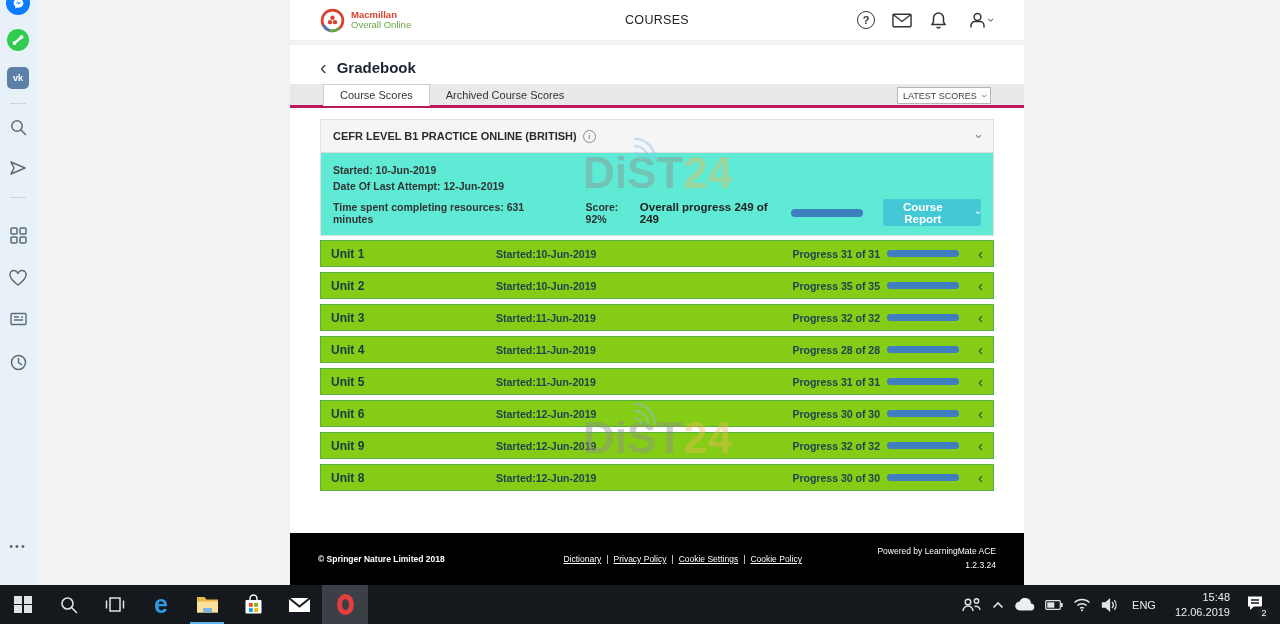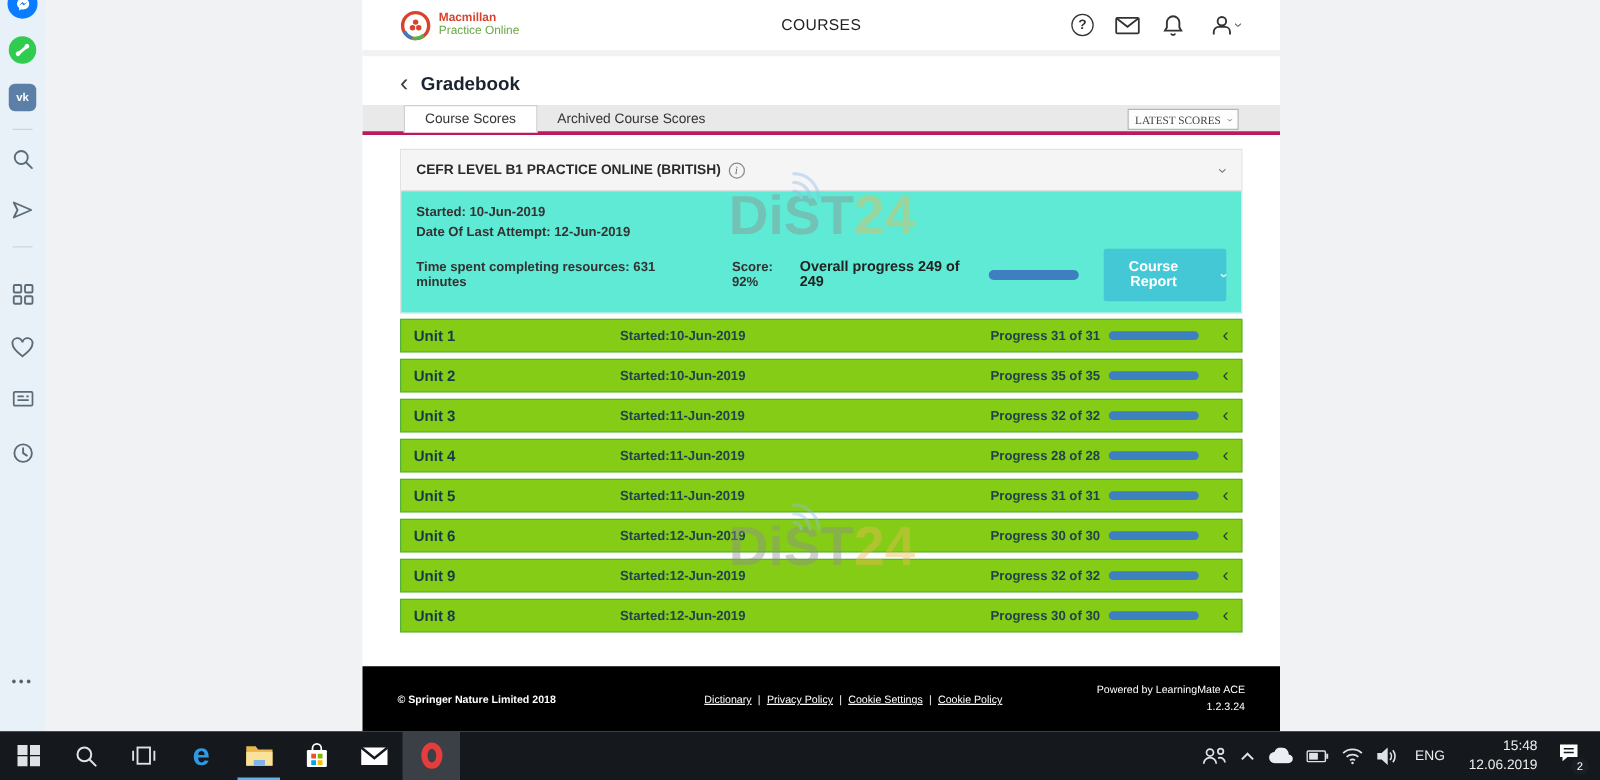--- a/index.html
+++ b/index.html
@@ -32,37 +32,37 @@
   .chev { display:inline-block; color:#555; font-size:12px; transform:rotate(90deg); line-height:1; }
 
   
   .heading-row { padding:13px 0 0 30px; display:flex; align-items:center; gap:10px; }
   .back-chev { font-size:20px; color:#3c3c3c; line-height:18px; cursor:pointer; }
   .page-title { font-size:15px; font-weight:bold; color:#1a2430; }
 
   .tabs-row { margin-top:8px; height:24px; background:#e9e9e9; border-bottom:3px solid #be185d; display:flex; align-items:stretch; padding-left:33px; position:relative; }
   .tab { display:flex; align-items:center; padding:0 16px; font-size:11px; color:#333; cursor:pointer; }
   .tab.active { background:#fff; border:1px solid #cfcfcf; border-bottom:1px solid #fff; margin-bottom:-1px; }
-  .sort-select { position:absolute; right:33px; top:3px; height:17px; background:#fdfdfd; border:1px solid #b5b5b5; display:flex; align-items:center; gap:5px; padding:0 5px; font-size:9px; color:#444; cursor:pointer;font-family:Liberation Serif, serif; }
+  .sort-select { position:absolute; right:33px; top:3px; height:17px; background:#fdfdfd; border:1px solid #b5b5b5; display:flex; align-items:center; gap:5px; padding:0 5px; font-size:9px; color:#444; cursor:pointer; }
   .sort-select .chev { font-size:10px; color:#888; }
 
   .course-panel { margin:11px 30px 0; border:1px solid #e2e2e2; }
   .panel-header { height:33px; background:#f5f5f5; border-bottom:1px solid #ddd; display:flex; align-items:center; padding:0 12px; cursor:pointer; }
   .course-title { font-size:11px; font-weight:bold; color:#2b2b2b; }
   .info-i { width:13px; height:13px; border:1px solid #8a8a8a; border-radius:50%; color:#6d6d6d; font-size:9px; display:flex; align-items:center; justify-content:center; margin-left:6px; font-style:italic; font-family:"Liberation Serif", serif; }
   .panel-chev { margin-left:auto; font-size:13px; color:#777; }
   .panel-body { background:#5eead4; padding:7px 12px 9px; }
   .info-line { font-size:10.5px; font-weight:bold; color:#333; margin:4px 0; }
   .stats-row { display:flex; align-items:center; margin-top:7px; }
   .stat { font-size:10.5px; font-weight:bold; color:#333; }
   .stat.score { margin-left:28px; }
   .overall-group { margin-left:auto; display:flex; align-items:center; }
   .overall-label { font-size:11.5px; font-weight:bold; color:#222; }
   .overall-bar { width:76px; height:8px; background:#3e7fc0; border-radius:4px; margin-left:7px; }
-  .report-btn { margin-left:20px; width:102px; height:42px; background:#44c8d6; border:none; border-radius:2px; color:#fff; font-size:11.5px; font-weight:bold; display:flex; align-items:center; justify-content:center; gap:15px; cursor:pointer; font-family:"Liberation Sans", sans-serif; }
+  .report-btn { margin-left:20px; width:102px; height:27px; background:#44c8d6; border:none; border-radius:2px; color:#fff; font-size:11.5px; font-weight:bold; display:flex; align-items:center; justify-content:center; gap:15px; cursor:pointer; font-family:"Liberation Sans", sans-serif; }
   .report-btn .chev { color:#d9f5f8; font-size:11px; }
 
   .units { margin:4px 30px 0; }
   .unit-row { height:27px; margin-bottom:5px; background:#84cc16; border:1px solid rgba(0,125,140,.35); display:flex; align-items:center; padding:0 10px; cursor:pointer; }
   .u-name { width:165px; font-size:12px; font-weight:bold; color:#173a47; }
   .u-started { flex:1; font-size:10.5px; font-weight:bold; color:#21424e; }
   .u-progress { font-size:10.5px; font-weight:bold; color:#21424e; }
   .u-bar { width:72px; height:7px; background:#3e7fc0; border-radius:4px; margin:0 12px 0 7px; }
   .u-chev { width:12px; text-align:right; font-size:15px; color:#1c3d4a; line-height:1; }
 
@@ -174,21 +174,21 @@
         <svg width="25" height="25" viewBox="0 0 24 24">
           <circle cx="12" cy="12" r="10" fill="none" stroke="#d8432f" stroke-width="2.6"></circle>
           <path d="M3.5 16.5 a10 10 0 0 0 5.5 5" stroke="#3a7ec2" stroke-width="2.6" fill="none"></path>
           <path d="M9.5 21.7 a10 10 0 0 0 8.5-2.2" stroke="#58b24c" stroke-width="2.6" fill="none"></path>
           <circle cx="12" cy="9.3" r="2.1" fill="#d8432f"></circle>
           <circle cx="9.6" cy="13.6" r="2.1" fill="#d8432f"></circle>
           <circle cx="14.4" cy="13.6" r="2.1" fill="#d8432f"></circle>
         </svg>
         <div class="logo-text">
           <div class="logo-l1">Macmillan</div>
-          <div class="logo-l2">Practice Online</div>
+          <div class="logo-l2">Overall Online</div>
         </div>
       </div>
       <div class="nav-center">COURSES</div>
       <div class="hdr-icons">
         <div class="hicon">
             <div class="help-circ">?</div>
           </div>
         <div class="hicon">
           <svg width="21" height="15" viewBox="0 0 21 15" fill="none" stroke="#333" stroke-width="1.5">
               <rect x="1" y="1" width="19" height="13" rx="1"></rect>

